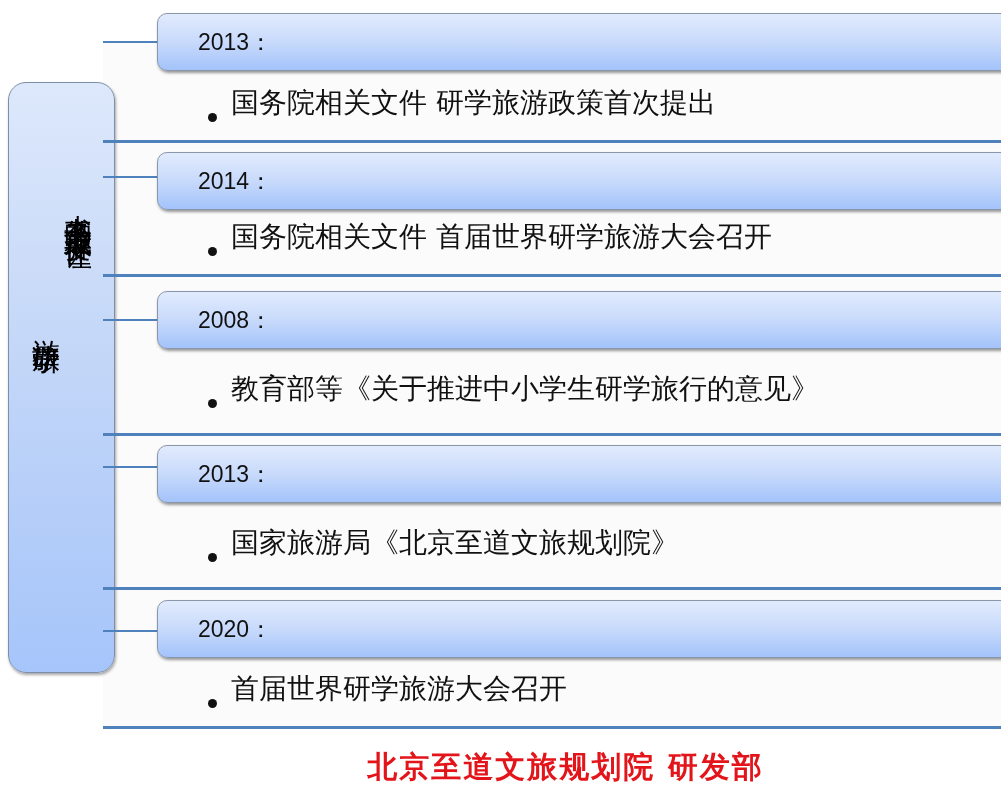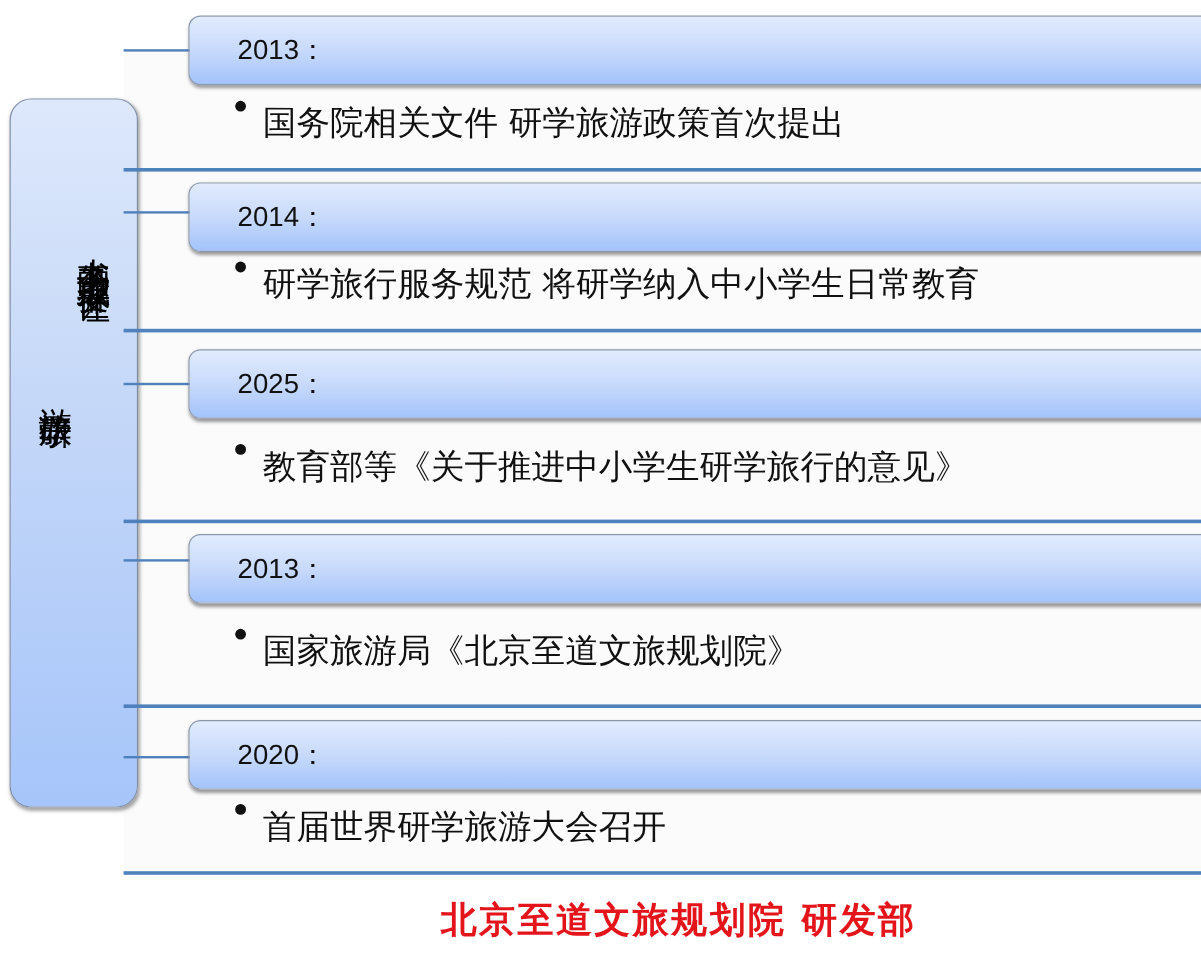--- a/index.html
+++ b/index.html
@@ -47,21 +47,21 @@
     border: 1px solid #8a97ab;
     background: linear-gradient(to bottom, #e1ebfd 0%, #c8dafb 50%, #a3c3fb 100%);
     box-shadow: 1px 2px 3px rgba(0,0,0,0.4);
   }
   .year-label {
     position: absolute; left: 40px; top: 50%; transform: translateY(-50%);
     font-family: "Liberation Sans", sans-serif; font-size: 23px; color: #111;
   }
 
   .bullet-row {
-    position: absolute; left: 196px; display: flex; align-items: flex-start;
+    position: absolute; left: 208px; display: flex; align-items: flex-end;
     font-size: 28px; color: #111; white-space: nowrap;
   }
   .bullet {
     display: inline-block; width: 9px; height: 9px; border-radius: 50%;
     background: #111; margin-right: 14px;
   }
 
   .footer {
     position: absolute; left: 0; width: 1001px; top: 747px; text-align: center;
     font-size: 30px; font-weight: bold; color: #e3141a; letter-spacing: 2px;
@@ -90,27 +90,27 @@
   <span>国务院相关文件 研学旅游政策首次提出</span>
 </div>
 <div class="separator" style="top:140px"></div>
 
 <div class="connector" style="top:176px"></div>
 <div class="year-box" style="top:152px">
   <span class="year-label">2014：</span>
 </div>
 <div class="bullet-row" style="top:218px">
   <span class="bullet"></span>
-  <span>研学旅行服务规范 将研学纳入中小学生日常教育</span>
+  <span>国务院相关文件 首届世界研学旅游大会召开</span>
 </div>
 <div class="separator" style="top:274px"></div>
 
 <div class="connector" style="top:319px"></div>
 <div class="year-box" style="top:291px">
-  <span class="year-label">2025：</span>
+  <span class="year-label">2008：</span>
 </div>
 <div class="bullet-row" style="top:370px">
   <span class="bullet"></span>
   <span>教育部等《关于推进中小学生研学旅行的意见》</span>
 </div>
 <div class="separator" style="top:433px"></div>
 
 <div class="connector" style="top:466px"></div>
 <div class="year-box" style="top:445px">
   <span class="year-label">2013：</span>

